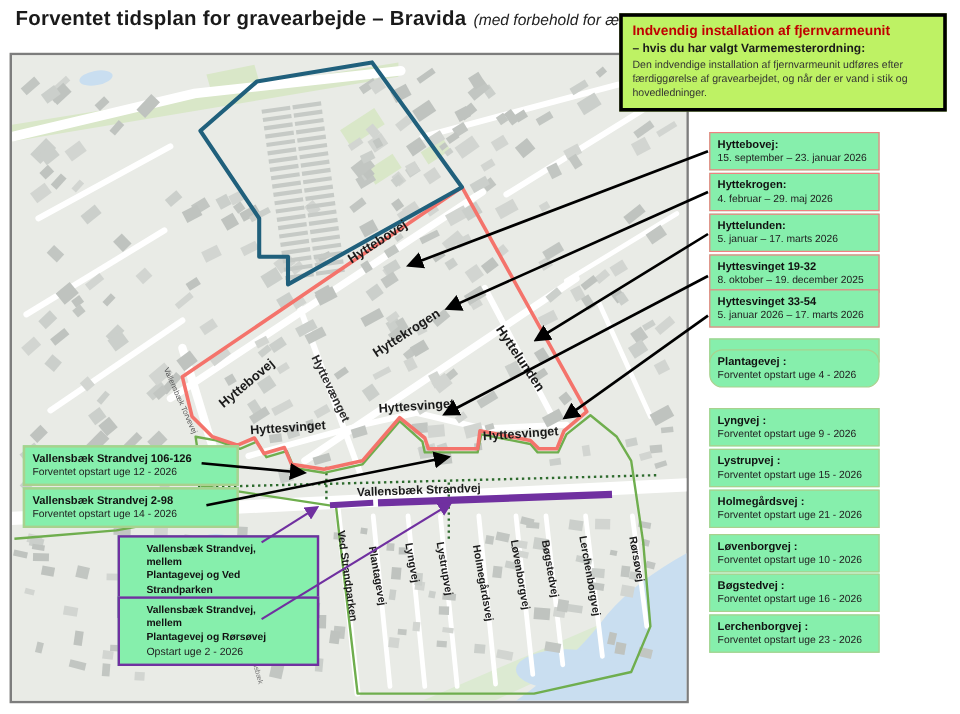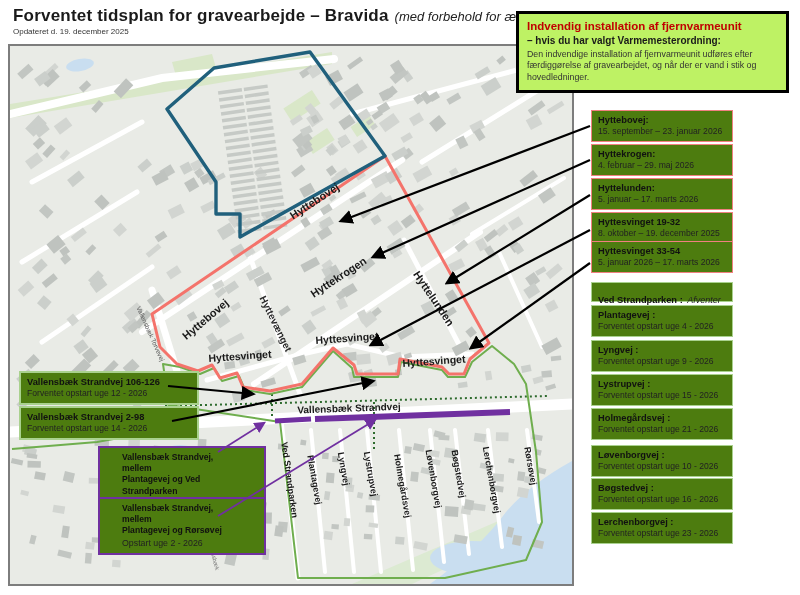--- a/index.html
+++ b/index.html
@@ -8,21 +8,21 @@
   
   .hdr{position:absolute;left:13px;top:6px;z-index:5;white-space:nowrap;}
   .hdr .t{font-size:17px;font-weight:bold;letter-spacing:.2px;}
   .hdr .tn{font-size:13px;font-style:italic;font-weight:normal;color:#222;margin-left:6px;}
   .hdr .upd{font-size:8px;color:#333;margin-top:1px;}
   
   .map{position:absolute;left:8px;top:44px;width:562px;height:538px;border:2.5px solid #7d7d7d;
        background:#e9ebe6;z-index:1;box-sizing:content-box;}
   .map svg{display:block;}
   
-  .bx{position:absolute;background:#4d7c0f;box-sizing:border-box;z-index:20;padding:3px 6px;line-height:1.32;}
+  .bx{position:absolute;background:#86efac;box-sizing:border-box;z-index:20;padding:3px 6px;line-height:1.32;}
   .bx .st{font-weight:bold;font-size:9.3px;color:#111;}
   .bx .pd{font-size:8.6px;color:#222;}
   .red-b{border:1.8px solid #f08080;width:142px;left:591px;}
   .grn-b{border:1.6px solid #a9d18e;width:142px;left:591px;}
   .lft-b{border:2px solid #a9d18e;width:180px;left:19px;}
   .pur-b{border:2.2px solid #7030a0;width:168px;left:74px;padding:4px 22px;margin-left:24px;}
   .pur-b .l{font-weight:bold;font-size:8.6px;color:#111;line-height:1.3;}
   .pur-b .s{font-size:8.8px;color:#222;margin-top:1px;}
   .it{font-style:italic;font-weight:normal;font-size:9px;color:#222;}
   
@@ -37,21 +37,20 @@
 </style>
 </head>
 <body>
 
 <div class="page">
 
   <div class="hdr">
     <div>
       <span class="t">Forventet tidsplan for gravearbejde – Bravida</span><span class="tn">(med forbehold for ændringer)</span>
     </div>
-    <div class="upd">Opdateret d. 19. december 2025</div>
   </div>
 
   <div class="map">
     <svg width="562" height="538" viewBox="8 44 562 538">
 
       <rect x="8" y="44" width="562" height="538" fill="#e9ebe6"></rect>
 
       <g>
         <path d="M8,102 L330,50 L330,62 L8,116 Z" fill="#d9e7c8"></path>
         <rect x="283" y="96" width="34" height="16" fill="#d9e7c8" transform="rotate(-33 300 104)"></rect>
@@ -541,21 +540,21 @@
   </div>
   <div class="bx red-b" style="top:241px;min-height:31px;">
     <div class="st">Hyttesvinget 33-54</div>
     <div class="pd">5. januar 2026 – 17. marts 2026</div>
   </div>
 
   <div class="bx grn-b" style="top:282px;height:20px;padding-top:4px;">
     <span class="st">Ved Strandparken :</span>
     <span class="it">Afventer</span>
   </div>
-  <div class="bx grn-b" style="top:305px;min-height:32px;">
+  <div class="bx grn-b" style="top:291px;min-height:32px;border-radius:11px;">
     <div class="st">Plantagevej :</div>
     <div class="pd">Forventet opstart uge 4 - 2026</div>
   </div>
   <div class="bx grn-b" style="top:340px;min-height:31px;">
     <div class="st">Lyngvej :</div>
     <div class="pd">Forventet opstart uge 9 - 2026</div>
   </div>
   <div class="bx grn-b" style="top:374px;min-height:31px;">
     <div class="st">Lystrupvej :</div>
     <div class="pd">Forventet opstart uge 15 - 2026</div>

